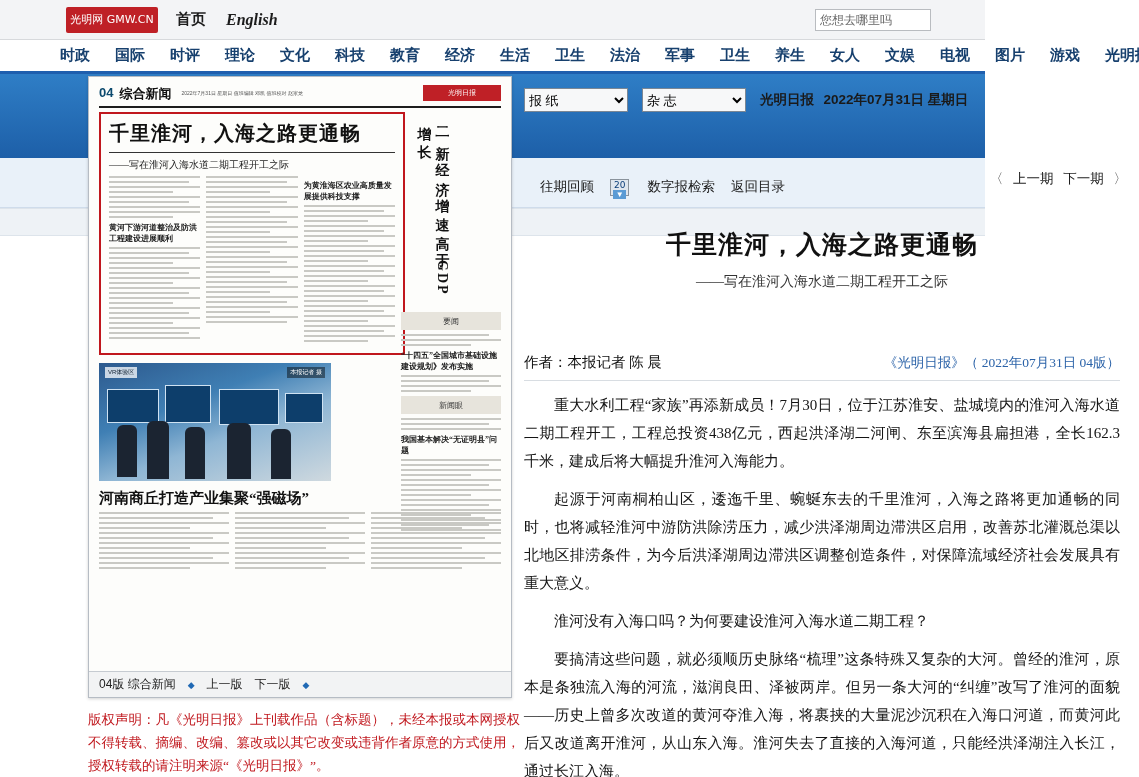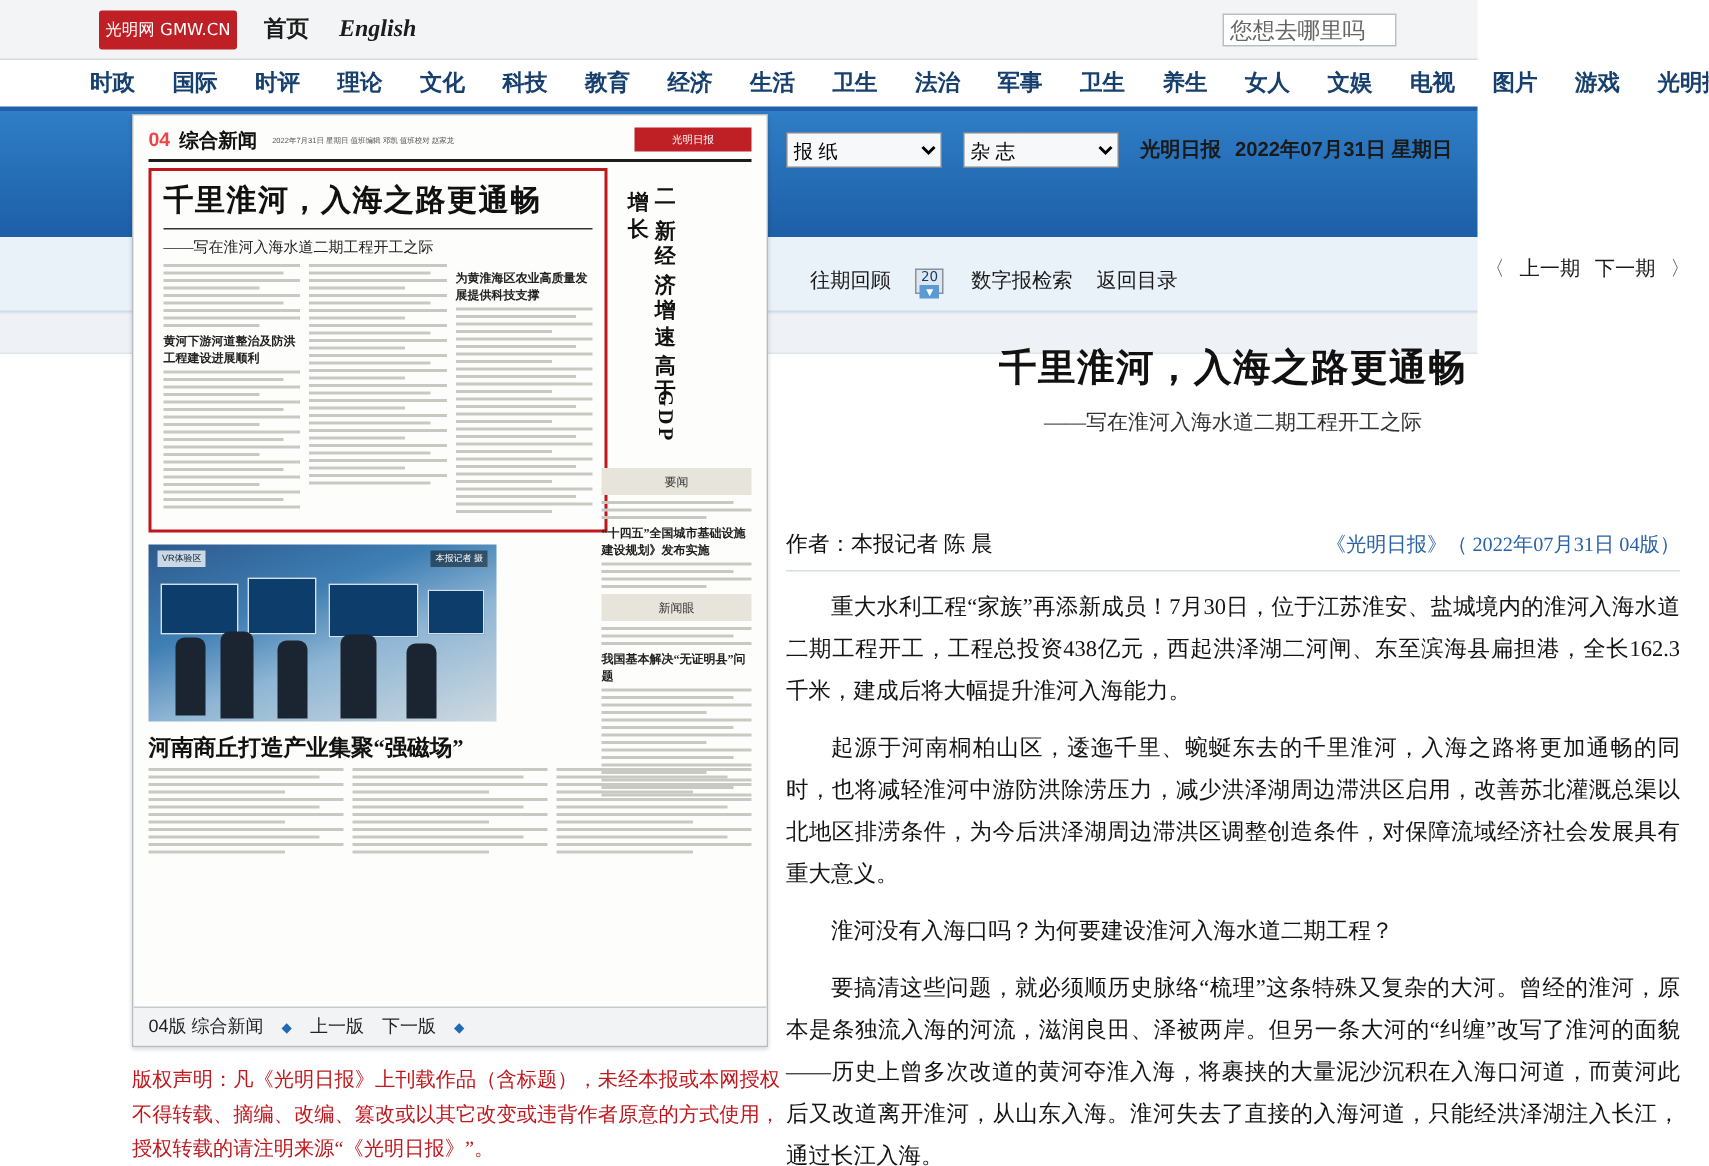--- a/index.html
+++ b/index.html
@@ -49,21 +49,21 @@
     font-size: 16px;
     font-style: italic;
     font-weight: bold;
   }
   .searchbox {
     position: absolute;
     right: 54px; top: 9px;
     width: 116px; height: 22px;
     border: 1px solid #b9bcc0;
     background: #fff;
-    font-size: 15px;
+    font-size: 12px;
     color: #666;
     padding: 0 4px;
     line-height: 20px;
   }
 
   
   .navbar {
     height: 34px;
     background: #ffffff;
     border-bottom: 3px solid #1f5fae;
@@ -118,21 +118,21 @@
     width: 100%; height: 100%;
     background: #fdfdfb;
     padding: 8px 10px 0 10px;
   }
   .paper-head {
     display: flex; align-items: flex-start;
     border-bottom: 2px solid #1d1d1d;
     padding-bottom: 3px;
   }
   .paper-pageno {
-    font-size: 13px; font-weight: bold; color: #ef4444;
+    font-size: 13px; font-weight: bold; color: #0c4a6e;
     margin-right: 6px;
   }
   .paper-sect {
     font-size: 13px; font-weight: bold; color: #111;
   }
   .paper-head-meta {
     font-size: 5px; color: #555; margin-left: 10px; margin-top: 5px;
     flex: 1;
   }
   .paper-masthead {

